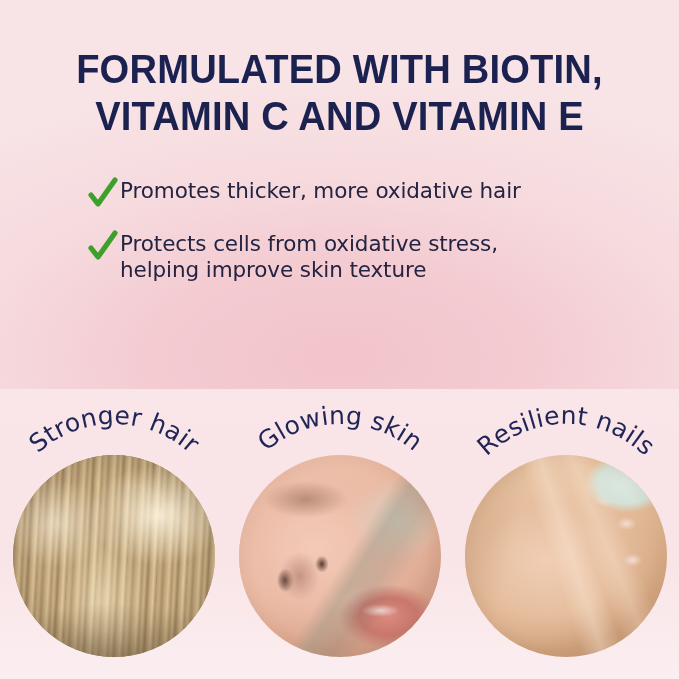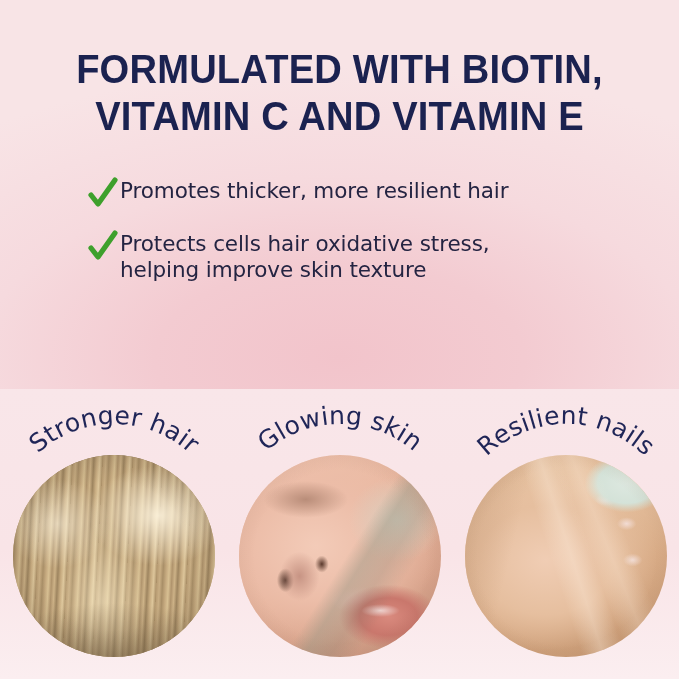--- a/index.html
+++ b/index.html
@@ -211,31 +211,31 @@
 VITAMIN C AND VITAMIN E</div>
 
     <div class="bullets">
 
       <div class="bullet">
         <span class="check-icon">
           <svg width="30" height="34" viewBox="0 0 30 34">
             <path d="M3 18 L10 27 L27 3" fill="none" stroke="#3ea02c" stroke-width="5.2" stroke-linecap="round" stroke-linejoin="round"></path>
           </svg>
         </span>
-        <span class="bullet-text">Promotes thicker, more resilient hair</span>
+        <span class="bullet-text">Promotes thicker, more oxidative hair</span>
       </div>
 
 
       <div class="bullet">
         <span class="check-icon">
           <svg width="30" height="34" viewBox="0 0 30 34">
             <path d="M3 18 L10 27 L27 3" fill="none" stroke="#3ea02c" stroke-width="5.2" stroke-linecap="round" stroke-linejoin="round"></path>
           </svg>
         </span>
-        <span class="bullet-text">Protects cells hair oxidative stress,
+        <span class="bullet-text">Protects cells from oxidative stress,
 helping improve skin texture</span>
       </div>
 
     </div>
   </div>
 
   <div class="bottom-panel">
 
     <div class="feature f1">
       <div class="photo-circle">

